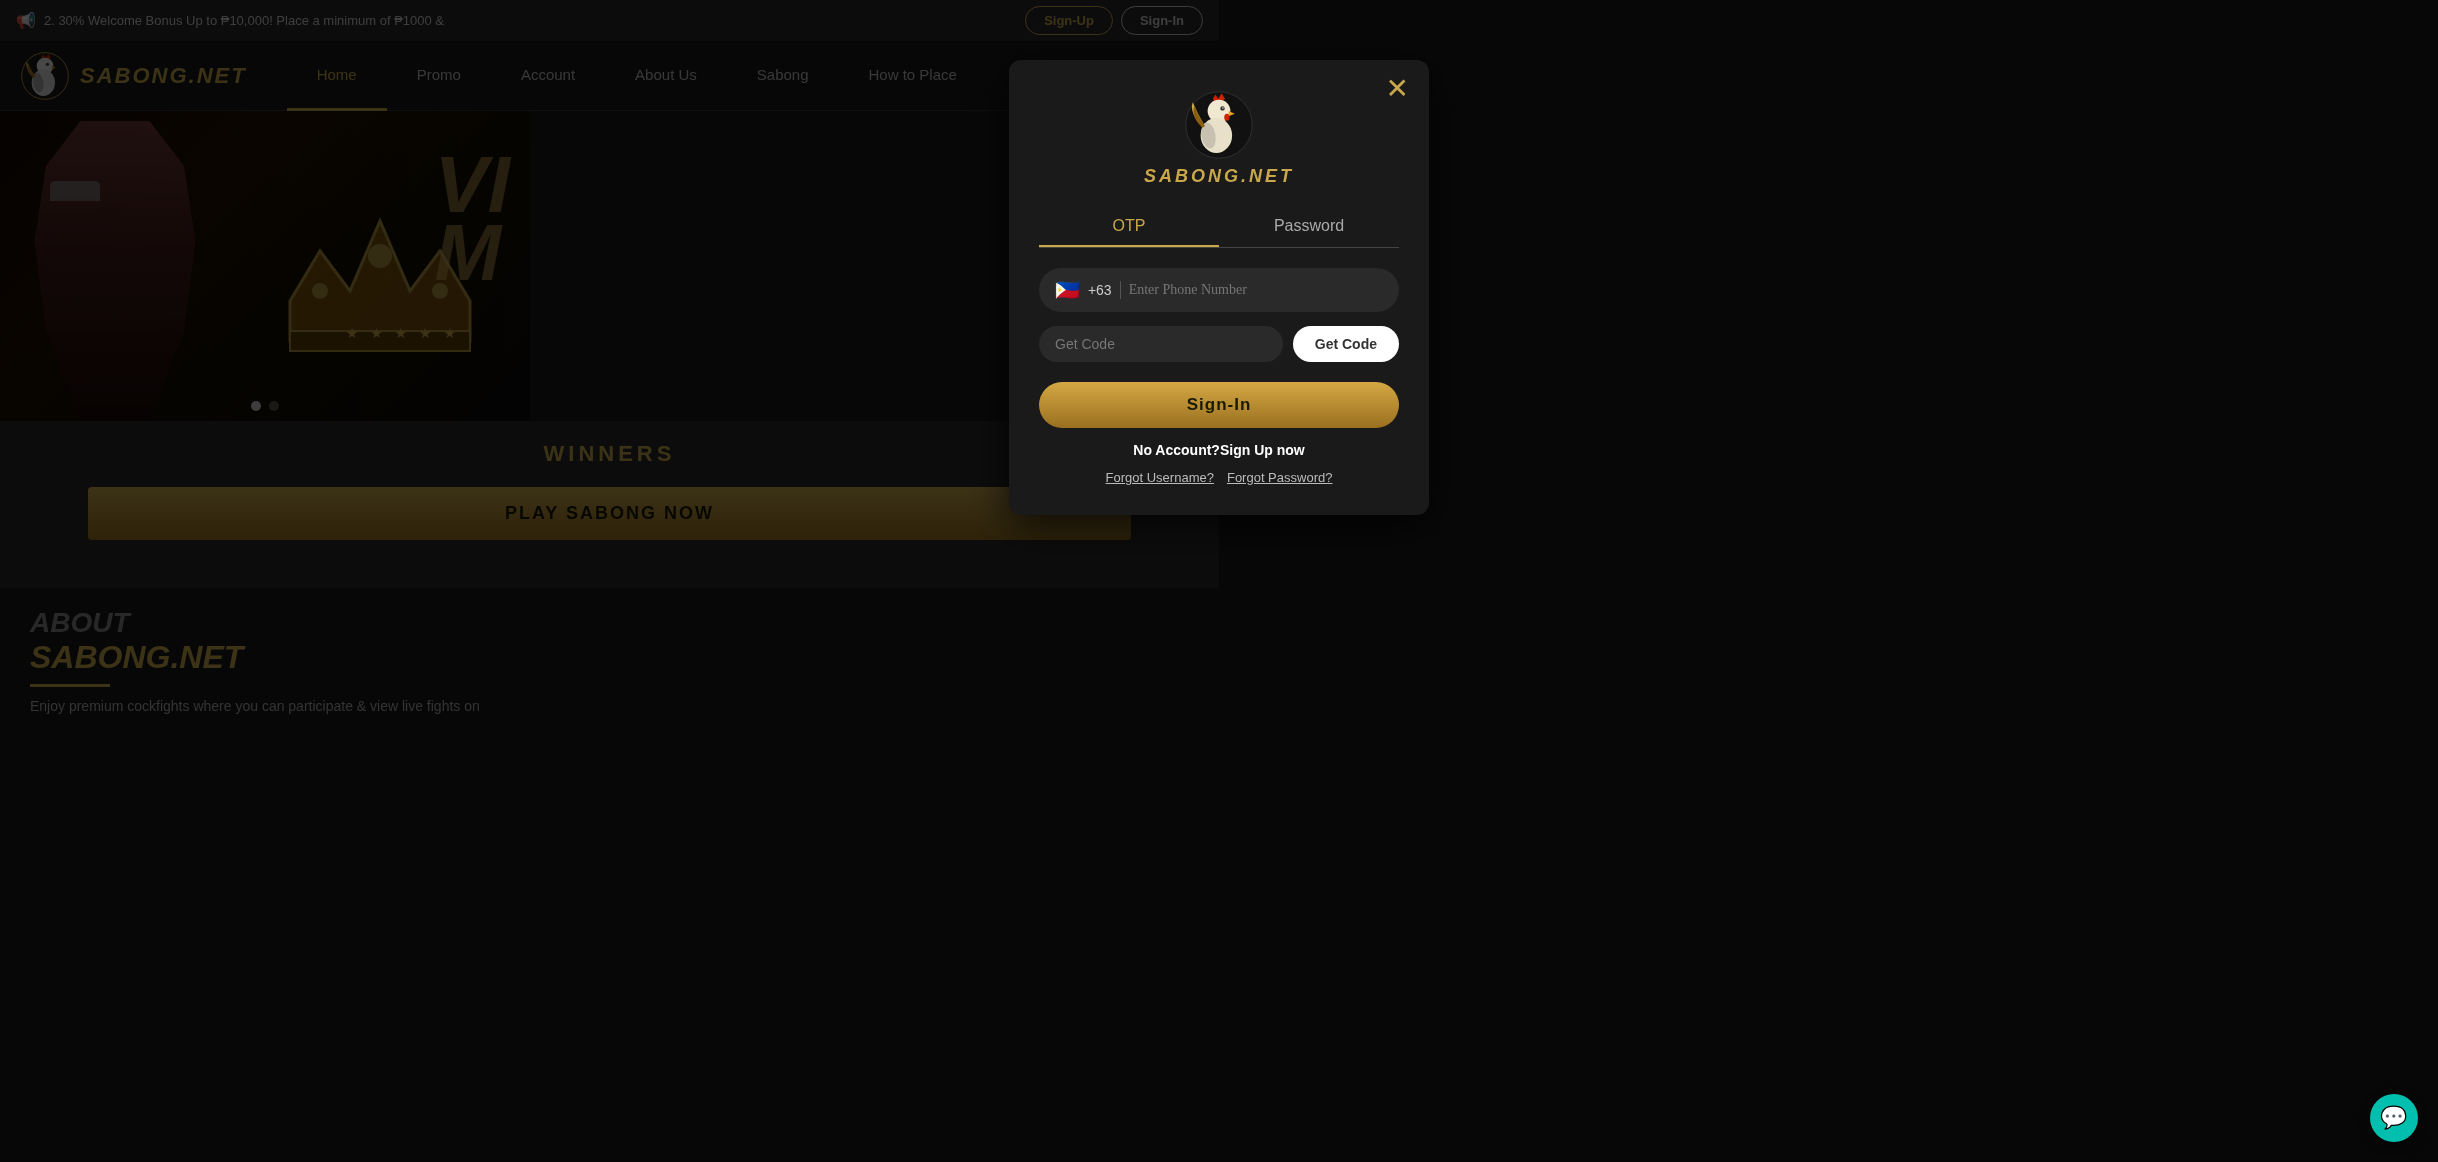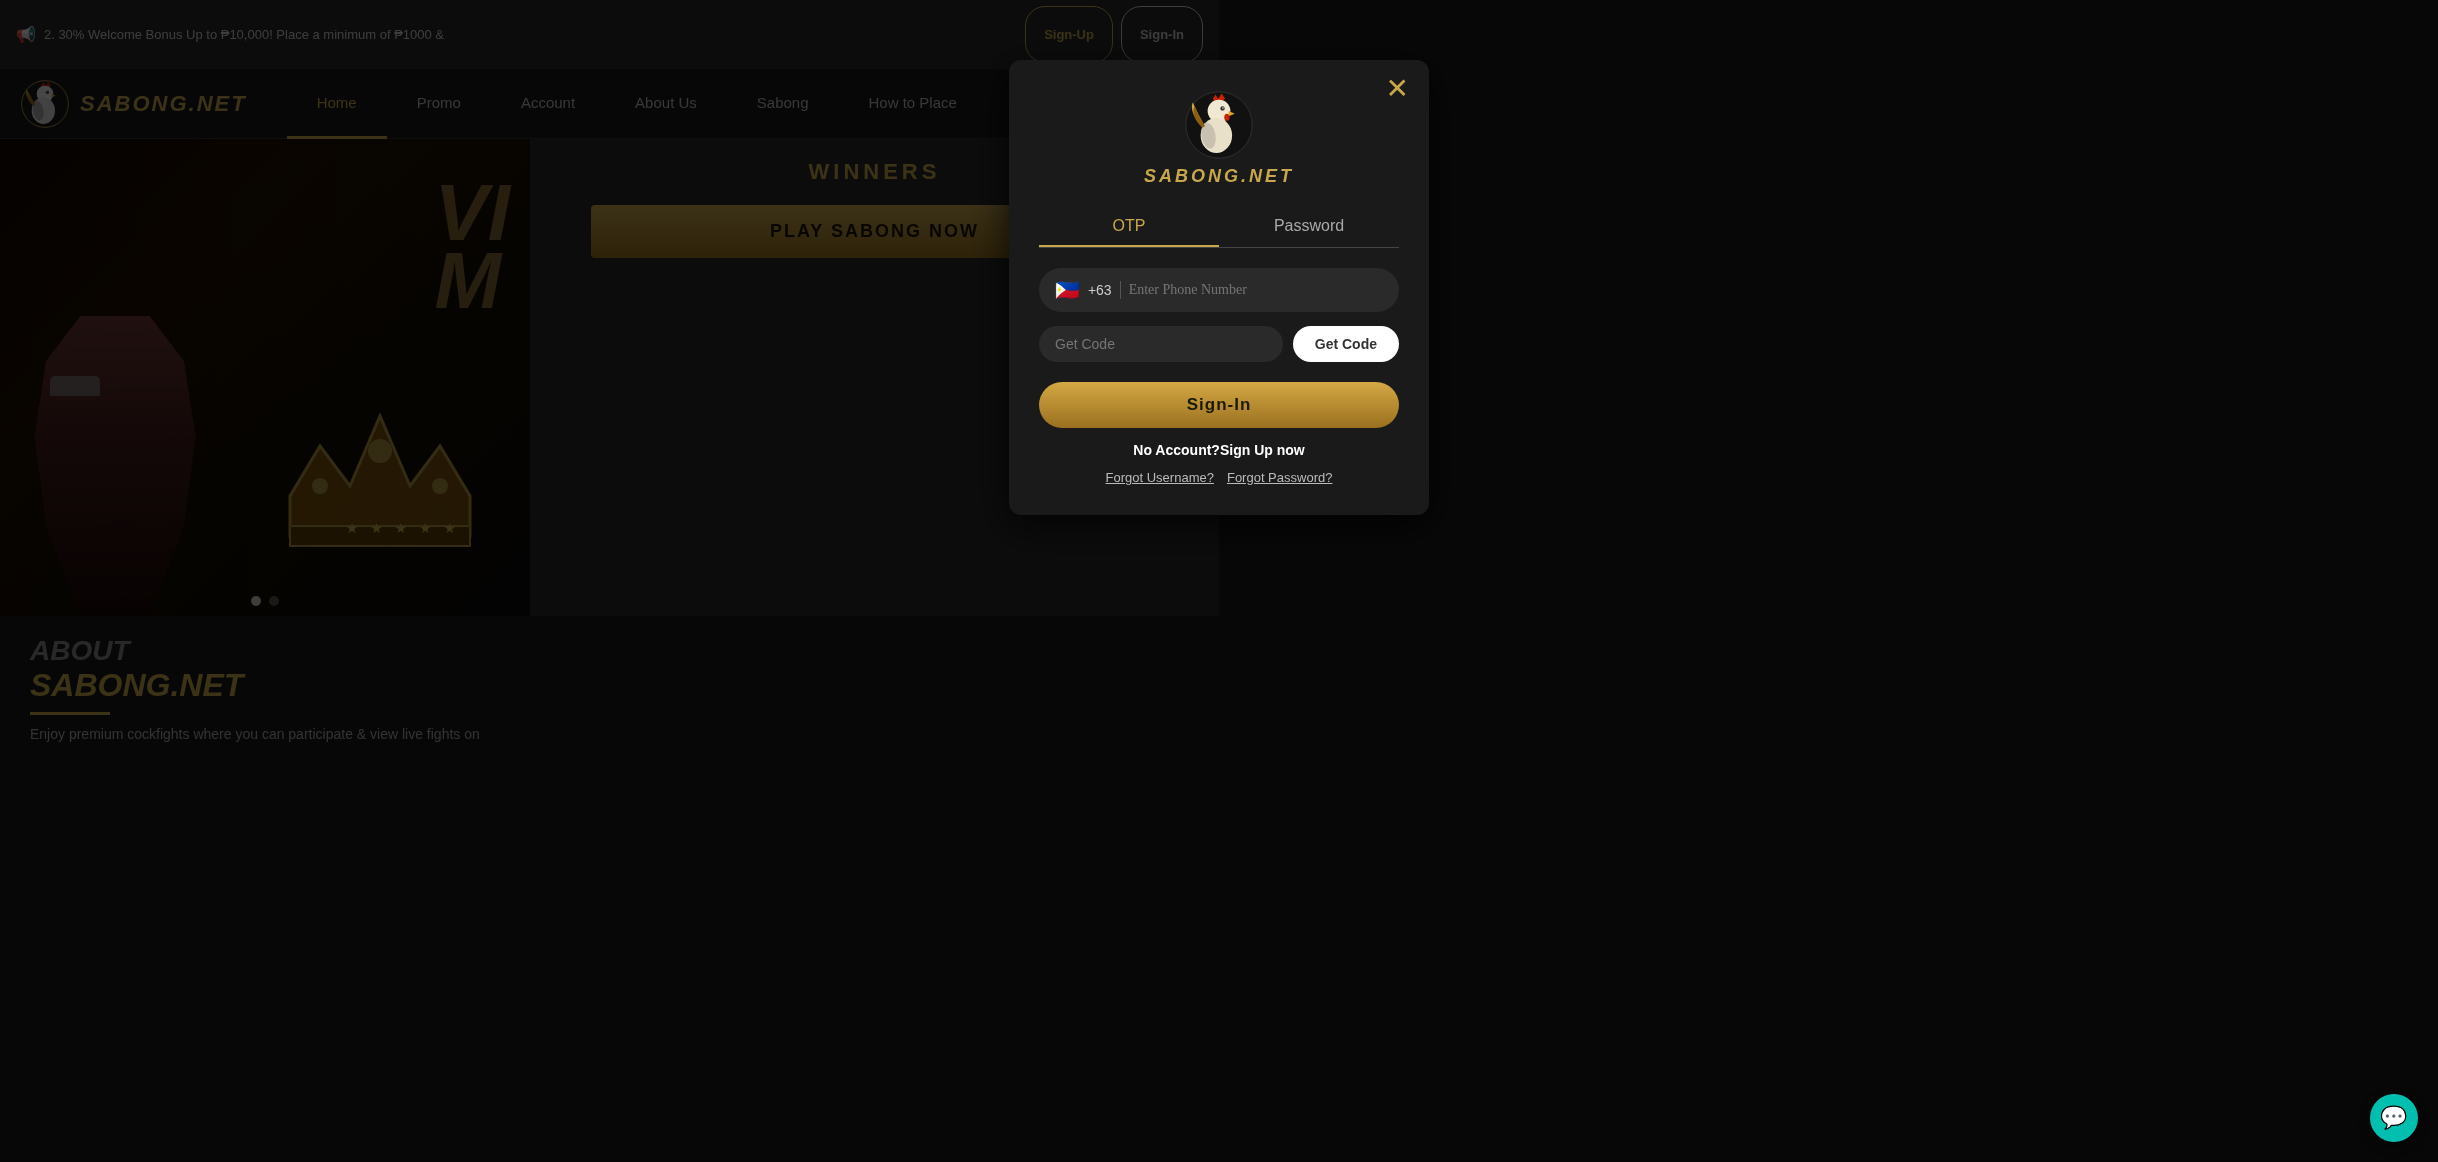--- a/index.html
+++ b/index.html
@@ -32,21 +32,21 @@
       color: #aaa;
     }
     .announcement-buttons {
       display: flex;
       gap: 8px;
     }
     .btn-signup {
       background: transparent;
       border: 1.5px solid #c9a84c;
       color: #c9a84c;
-      padding: 20px 18px;
+      padding: 6px 18px;
       border-radius: 20px;
       cursor: pointer;
       font-size: 13px;
       font-weight: bold;
     }
     .btn-signin-top {
       background: transparent;
       border: 1.5px solid #ccc;
       color: #ccc;
       padding: 4px 18px;
@@ -102,20 +102,21 @@
     .nav-item.active {
       color: #c9a84c;
       border-bottom: 3px solid #c9a84c;
     }
 
     
     .main-content {
       display: flex;
       height: calc(581px - 70px - 34px);
       position: relative;
+      flex-direction: column;
     }
 
     
     .hero-banner {
       width: 530px;
       min-height: 310px;
       background: linear-gradient(135deg, #1a0a00 0%, #2a1500 30%, #1a1200 60%, #0d0d0d 100%);
       position: relative;
       overflow: hidden;
       flex-shrink: 0;

